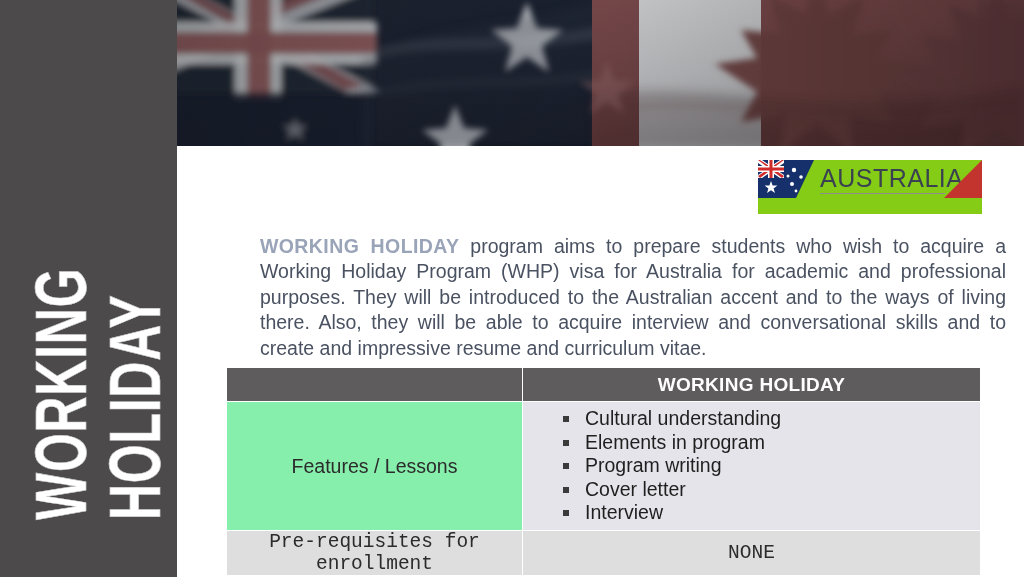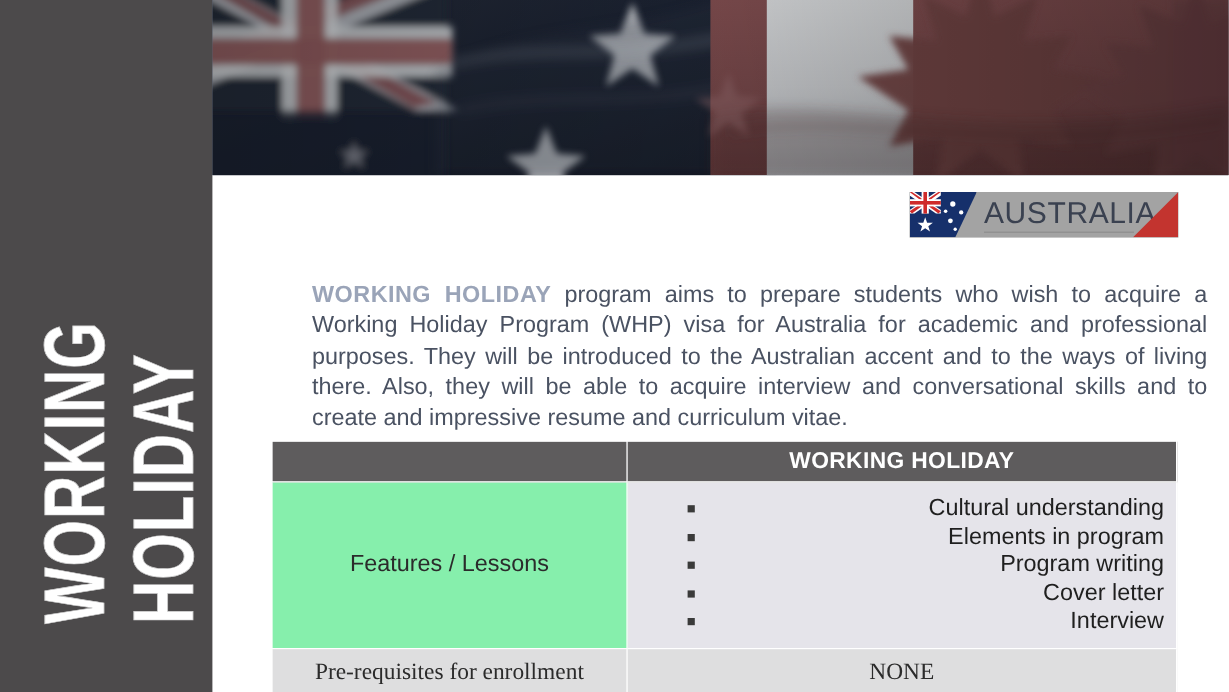--- a/index.html
+++ b/index.html
@@ -74,22 +74,22 @@
     background: #1c2230;
   }
   .banner svg { display: block; }
 
   
   .logo-bar {
     position: absolute;
     left: 758px;
     top: 160px;
     width: 224px;
-    height: 38px;
-    background: #a3a3a3;
+    height: 54px;
+    background: #84cc16;
     overflow: hidden;
   }
   .logo-flag {
     position: absolute;
     left: 0;
     top: 0;
     width: 56px;
     height: 38px;
     overflow: hidden;
   }
@@ -178,24 +178,23 @@
     text-align: center;
     font-family: "Liberation Sans", sans-serif;
     font-size: 19.5px;
     color: #2b2b2b;
   }
   .row-feat-b {
     background: #e5e4ea;
     padding: 8px 0 8px 0;
   }
   ul.bullets {
-    margin: 10px;
+    margin: 0;
     padding: 0 0 0 40px;
     list-style: none;
-    text-align: right;
   }
   ul.bullets li {
     position: relative;
     font-family: "Liberation Sans", sans-serif;
     font-size: 19.5px;
     line-height: 23.5px;
     color: #1f1f1f;
     padding-left: 22px;
   }
   ul.bullets li .bullet-sq {
@@ -205,21 +204,21 @@
     width: 6px;
     height: 6px;
     background: #3a3a3a;
   }
 
   .row-pre-a,
   .row-pre-b {
     background: #dededf;
     height: 40px;
     text-align: center;
-    font-family: Liberation Serif, serif;
+    font-family: Liberation Mono, monospace;
     font-size: 19.5px;
     color: #2b2b2b;
   }
 </style>
 </head>
 <body>
 
 <div class="slide">
 
   <div class="sidebar">

